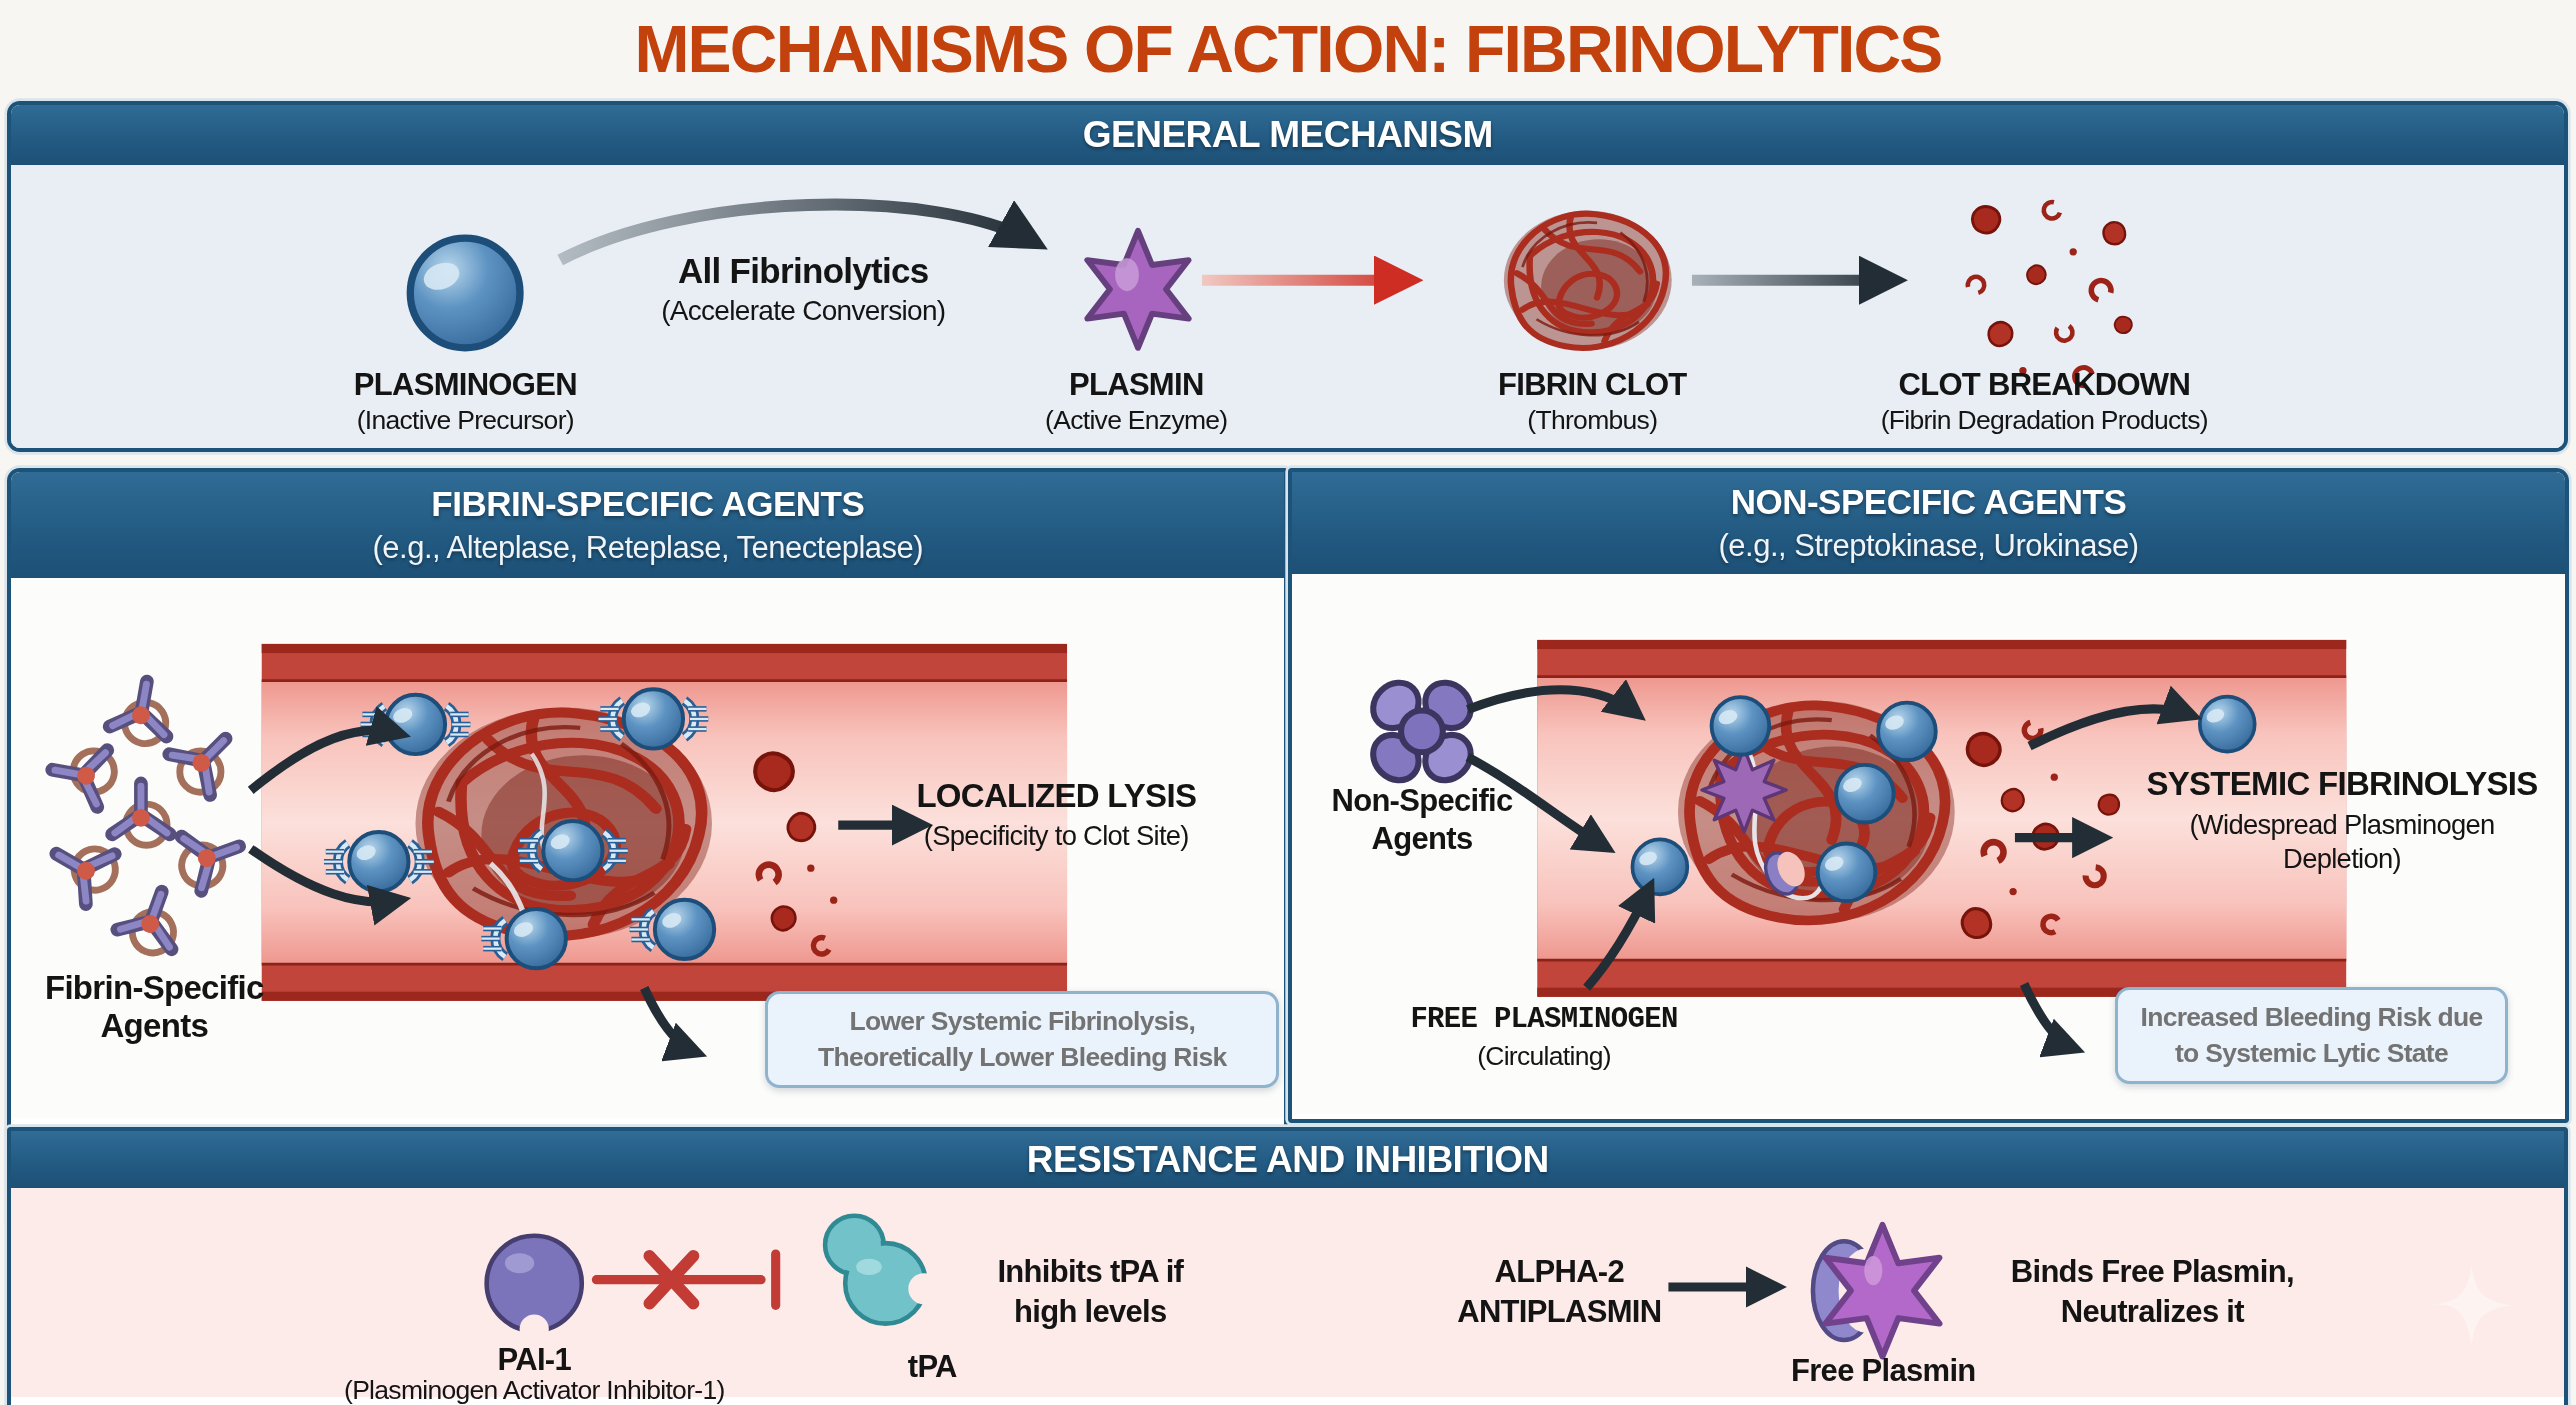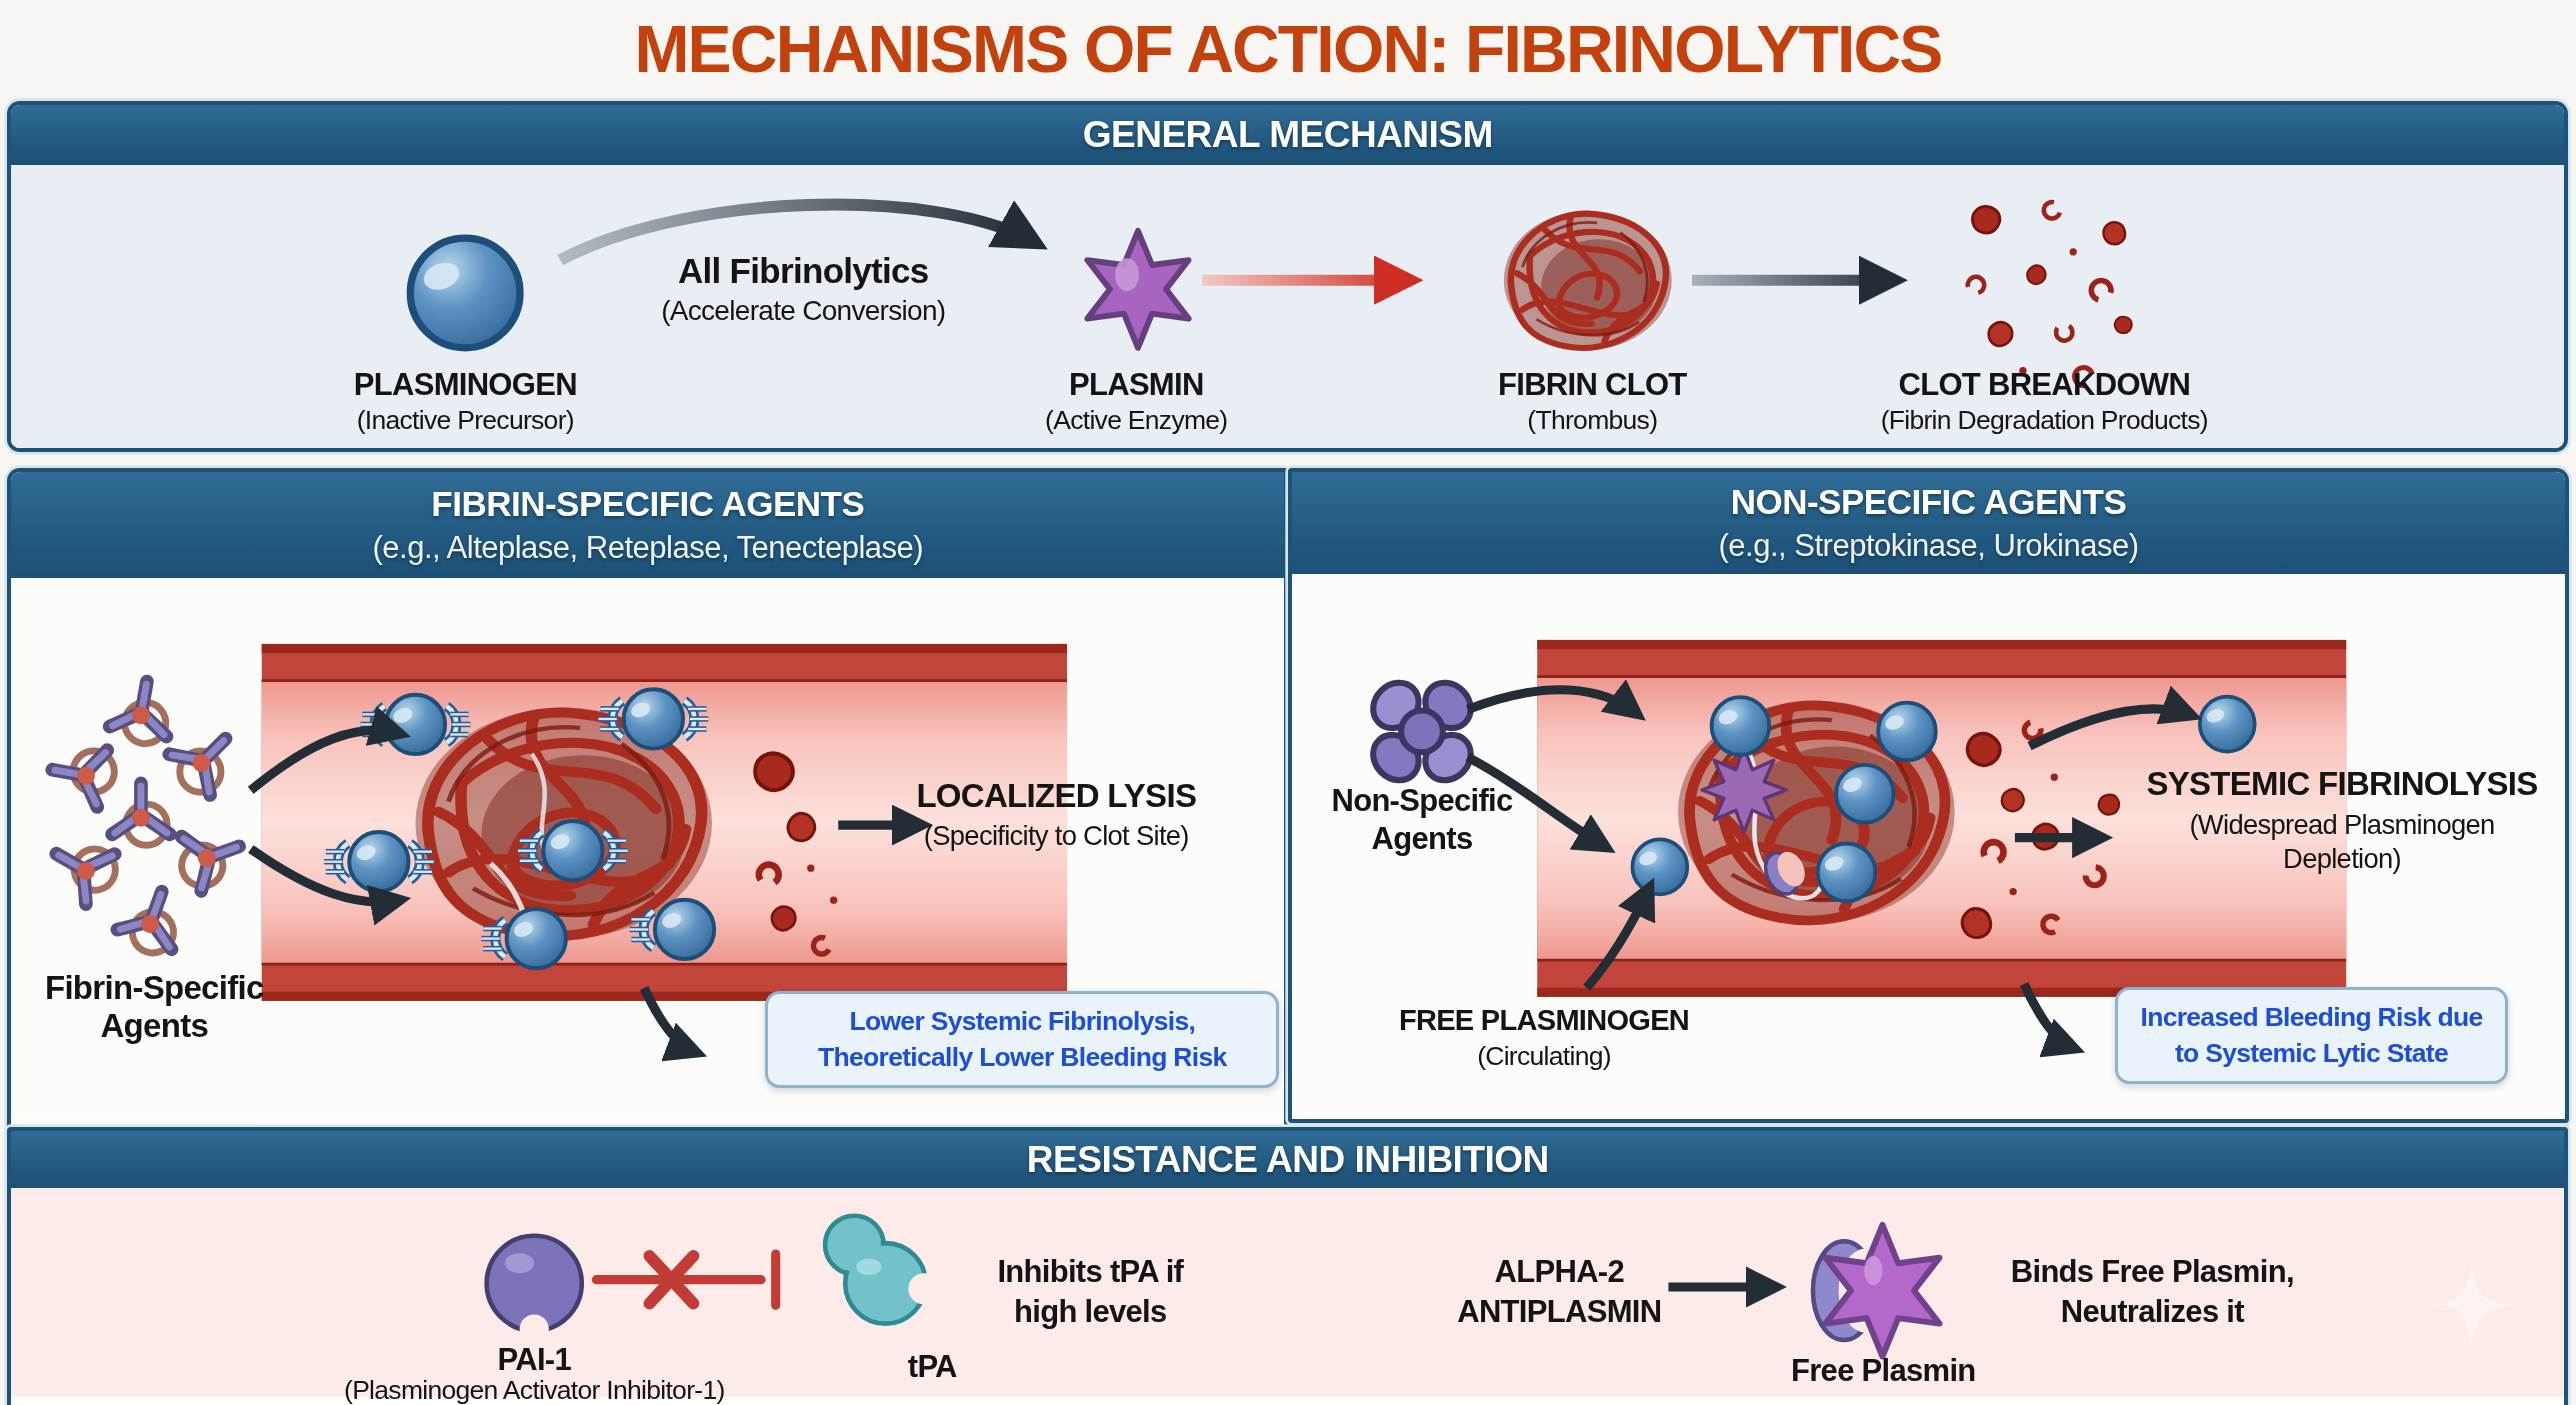--- a/index.html
+++ b/index.html
@@ -33,32 +33,32 @@
     letter-spacing: -0.5px;
   }
   .pbody { position: relative; width: 100%; }
   .lbl {
     position: absolute; transform: translate(-50%,-50%);
     white-space: nowrap; text-align: center; line-height: 1.05;
     letter-spacing: -0.7px;
   }
   .bold { font-weight: 700; }
   .fs40 { font-size: 37px; } .fs38 { font-size: 35px; } .fs36 { font-size: 33px; }
-  .fs34 { font-size: 31px; } .fs32 { font-size: 29px; } .fs31 { font-size: 28px; }
+  .fs34 { font-size: 31px; } .fs32 { font-size: 29px; font-family: Liberation Mono, monospace; } .fs31 { font-size: 28px; }
   .fs30 { font-size: 27.4px; } .fs29 { font-size: 26.5px; }
   .head2 { font-size: 31px; font-weight: 400; margin-top: 5.5px; color: #eef4f9; }
   .note {
     position: absolute;
     background: #eaf3fb;
     border: 3.7px solid #8fb2cd;
     border-radius: 14.6px;
     font-weight: 700; font-size: 26.5px; letter-spacing: -0.7px;
     text-align: center; line-height: 1.35;
     display: flex; flex-direction: column; justify-content: center;
-    color: #1d4ed8;
+    color: #737373;
     box-shadow: 0 2.7px 7.3px rgba(40,70,100,.2);
   }
   svg { position: absolute; left: 0; top: 0; }
 </style>
 </head>
 <body>
 
 <div class="title">MECHANISMS OF ACTION: FIBRINOLYTICS</div>
 
 <div class="panel" style="left:7.3px; top:101px; width:2561px; height:351px;">

